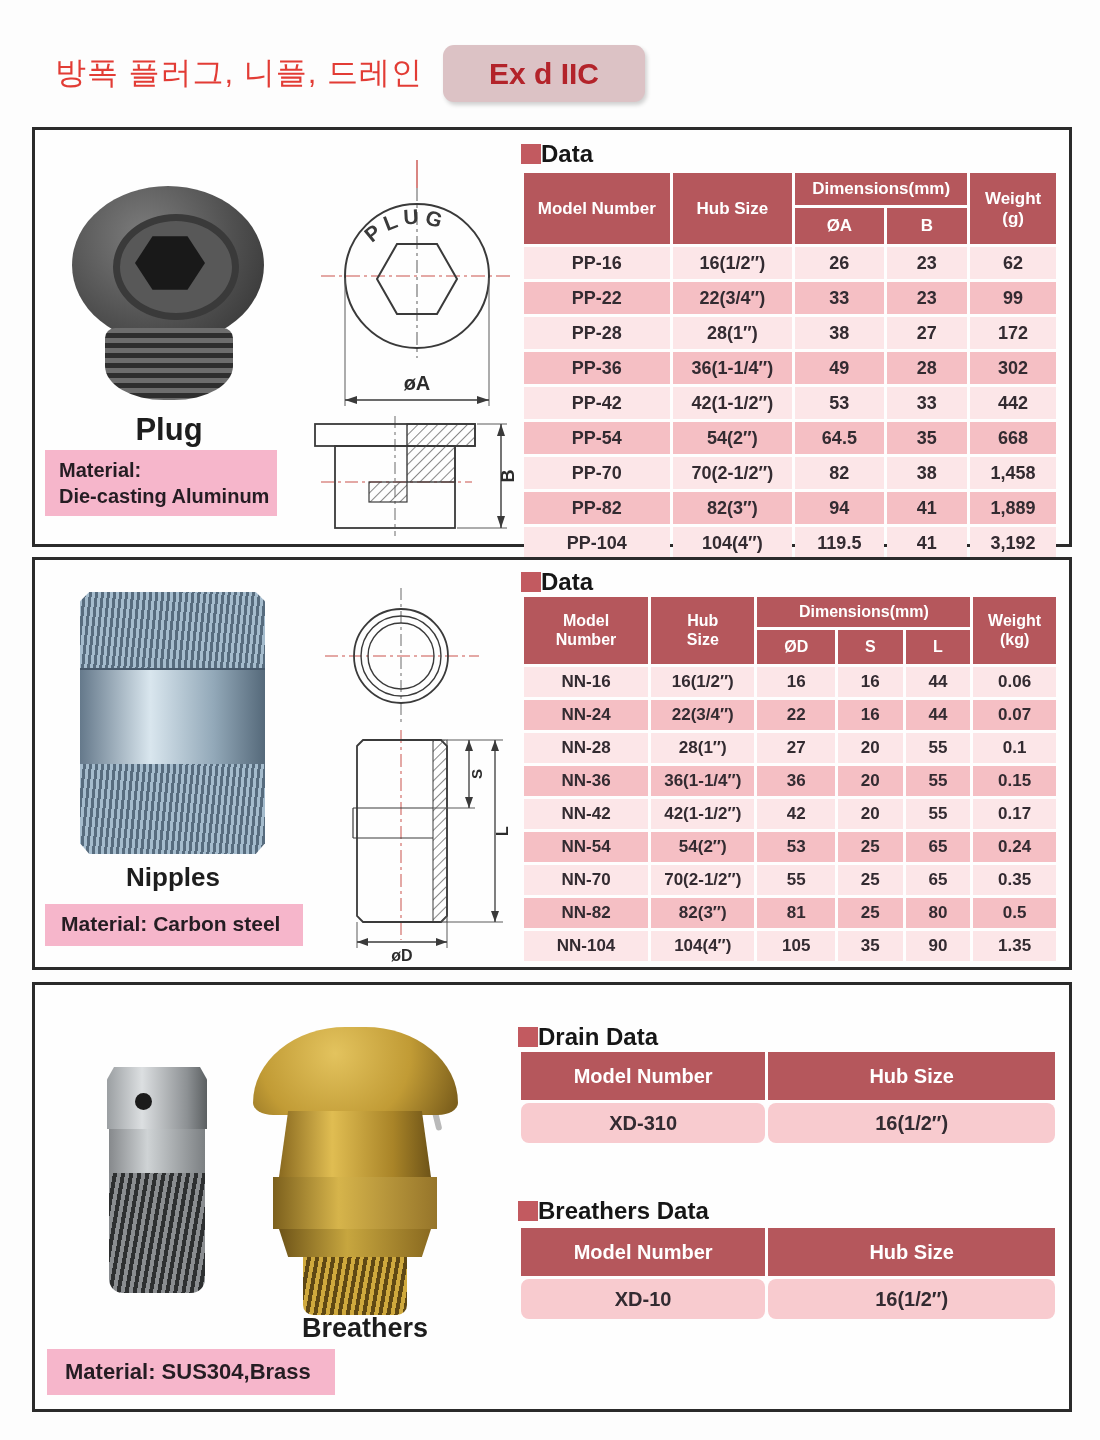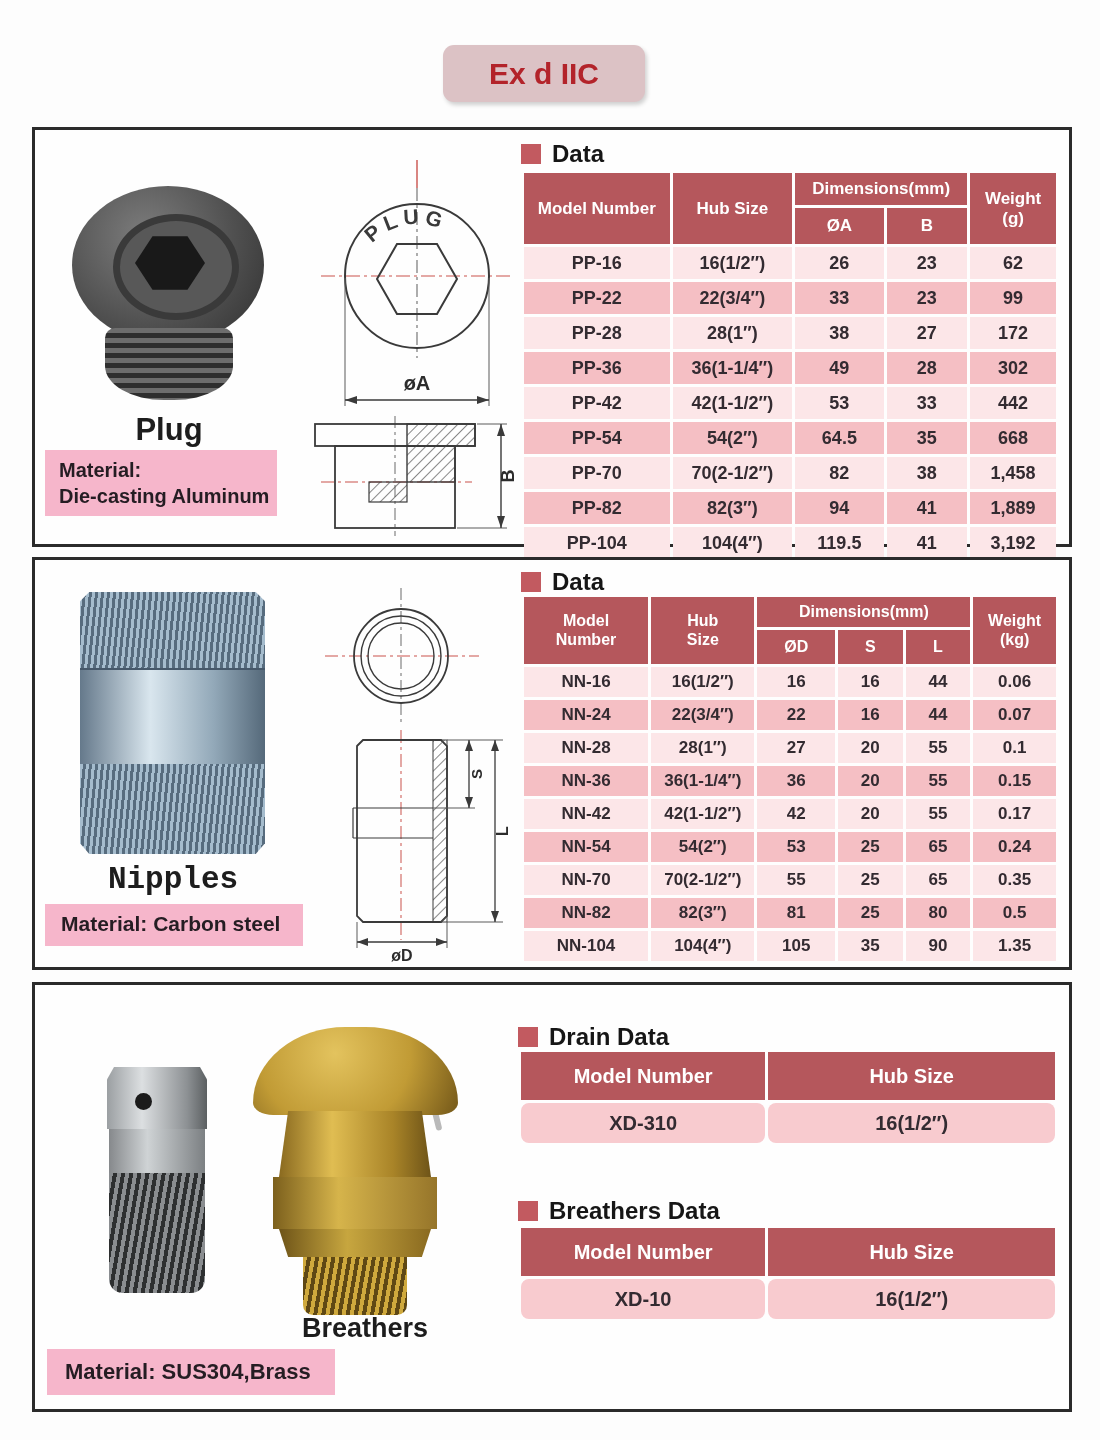--- a/index.html
+++ b/index.html
@@ -18,21 +18,21 @@
     display:flex; align-items:center; justify-content:center;
     color:#b3232a; font-weight:bold; font-size:30px;text-align:right;
   }
   
   .panel { position:absolute; left:32px; width:1040px; border:3px solid #2b2b2b; background:#fefefe; box-sizing:border-box; }
   #panel-plug    { top:127px; height:420px; }
   #panel-nipples { top:557px; height:413px; }
   #panel-drain   { top:982px; height:430px; }
   .panel > * { position:absolute; }
   
-  .sec-title { display:flex; align-items:center; gap:11px; font-size:24px; font-weight:600; color:#161616; }
+  .sec-title { display:flex; align-items:center; font-size:24px; font-weight:600; color:#161616; }
   .bullet { width:20px; height:20px; background:#c25a60; flex:0 0 auto; }
   
   table.data-table { border-collapse:separate; border-spacing:3px; table-layout:fixed; width:100%; }
   .data-table th {
     background:#b5575c; color:#ffffff; text-align:center; vertical-align:middle;
     font-weight:bold; white-space:pre-line; line-height:1.15; padding:2px;
   }
   .data-table td {
     background:#fce6e8; color:#332b31; font-weight:bold; text-align:center;
     vertical-align:middle; padding:1px;
@@ -113,20 +113,21 @@
     background:repeating-linear-gradient(100deg,#cfa93d 0 4px,#5f4814 4px 8px);
     border-radius:0 0 10px 10px; }
   
   svg text { font-family:"Liberation Sans", sans-serif; }
 </style>
 </head>
 <body>
 
 <div id="page">
 
+  <div class="page-title">방폭 플러그, 니플, 드레인</div>
   <div class="cert-badge">
     <span>Ex d IIC</span>
   </div>
 
   <div class="panel" id="panel-plug">
 
     <div class="plug-photo" style="left:32px; top:56px;">
       <div class="head"></div>
       <div class="ring"></div>
       <div class="hex"></div>
@@ -270,21 +271,21 @@
     </table>
   </div>
 
   <div class="panel" id="panel-nipples">
 
     <div class="nipple-photo" style="left:45px; top:32px;">
       <div class="thr-top"></div>
       <div class="band"></div>
       <div class="thr-bot"></div>
     </div>
-    <div class="photo-label" style="left:10px; top:302px; width:256px; font-size:31px;font-family:Liberation Mono, monospace;">Nipples</div>
+    <div class="photo-label" style="left:10px; top:302px; width:256px; font-size:26px;">Nipples</div>
     <div class="material-box" style="left:10px; top:344px; width:258px; height:42px; padding:8px 0 0 16px; font-size:21px;">
       <div>Material: Carbon steel</div>
     </div>
 
     <svg style="left:288px; top:26px;" width="158" height="142" viewBox="0 0 158 142">
       <line x1="2" y1="70" x2="156" y2="70" stroke="#c9524d" stroke-width="1.2" stroke-dasharray="13 4 3 4"></line>
       <line x1="78" y1="2" x2="78" y2="140" stroke="#6a6a6a" stroke-width="1" stroke-dasharray="12 4 3 4"></line>
       <circle cx="78" cy="70" r="47" fill="none" stroke="#3a3a3a" stroke-width="1.8"></circle>
       <circle cx="78" cy="70" r="40" fill="none" stroke="#3a3a3a" stroke-width="1.4"></circle>
       <circle cx="78" cy="70" r="33" fill="none" stroke="#3a3a3a" stroke-width="1.4"></circle>

